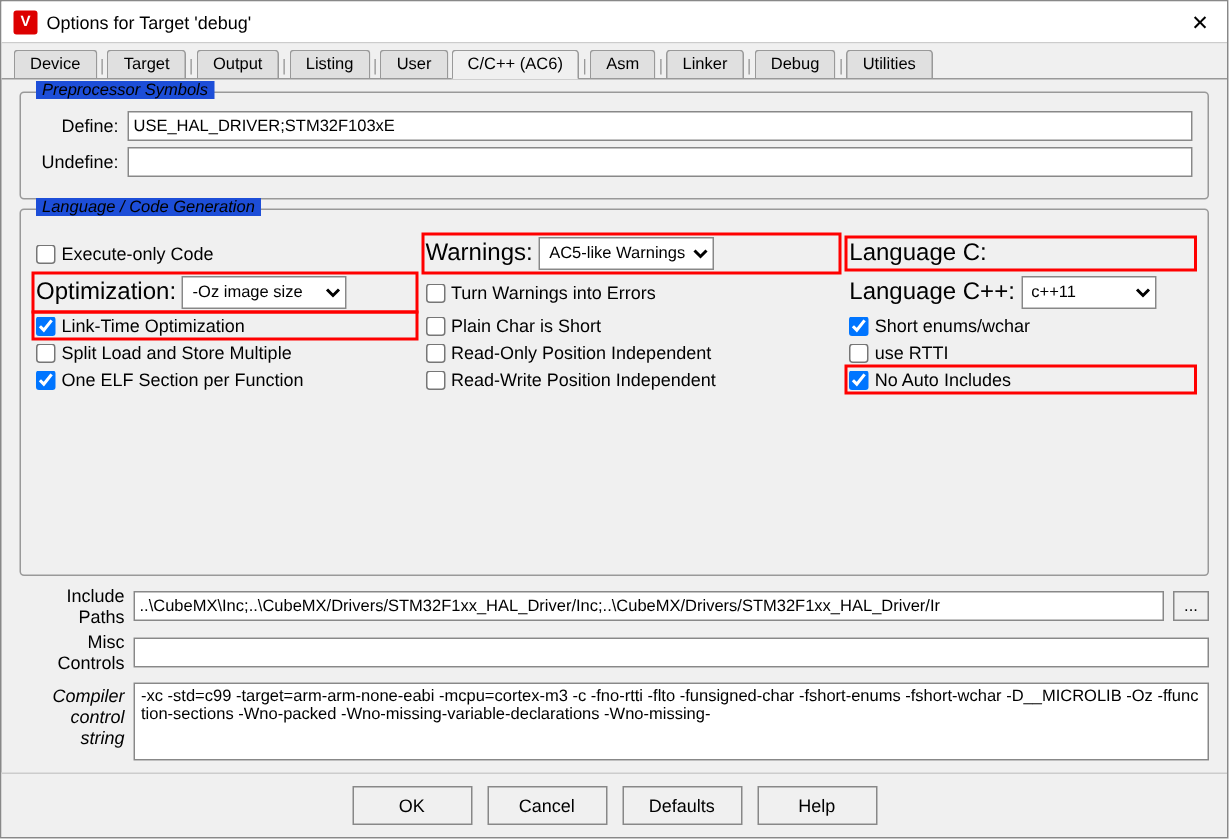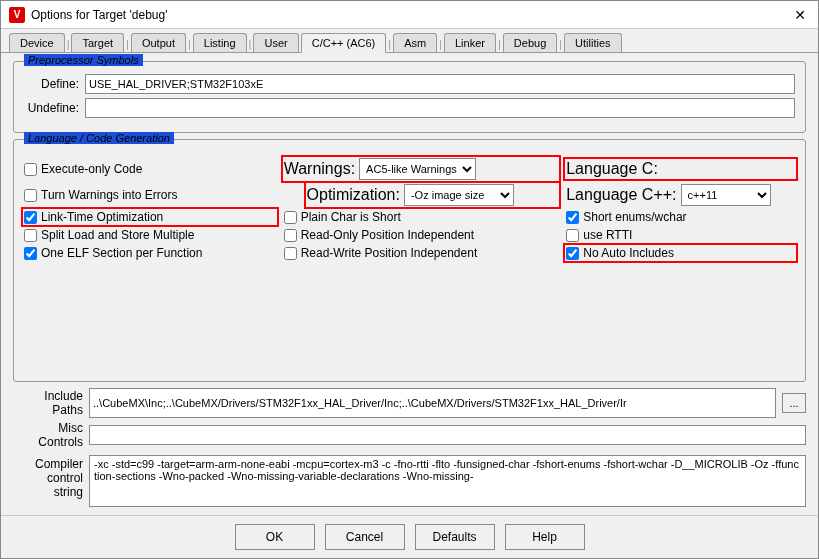--- a/index.html
+++ b/index.html
@@ -224,21 +224,21 @@
       gap: 6px;
     }
     .include-label {
       width: 70px;
       text-align: right;
       font-size: 12px;
       align-self: center;
     }
     .include-input {
       flex: 1;
-      height: 30px;
+      height: 20px;
       border: 1px solid #888;
       background: white;
       padding: 1px 3px;
       font-size: 11px;
     }
     .browse-btn {
       width: 24px;
       height: 20px;
       border: 1px solid #888;
       background: #f0f0f0;
@@ -259,20 +259,21 @@
     .compiler-section {
       display: flex;
       align-items: flex-start;
       gap: 6px;
     }
     .compiler-label {
       width: 70px;
       text-align: right;
       font-size: 12px;
       padding-top: 2px;
+      font-style: italic;
     }
     .compiler-text {
       flex: 1;
       height: 52px;
       border: 1px solid #888;
       background: white;
       padding: 2px 4px;
       font-size: 11px;
       overflow: hidden;
       word-break: break-all;
@@ -370,38 +371,38 @@
           </div>
         </div>
         <div style="flex:1;border-radius:10px;">
           <div class="dropdown-group red-border">
             <span class="dropdown-label">Language C:</span>
           </div>
         </div>
       </div>
 
       <div class="lang-row2 row-3col">
-        <div style="flex:1.2;">
-          <label class="checkbox-item">
-            <input type="checkbox" style="">
-            <span>Turn Warnings into Errors</span>
-          </label>
-        </div>
         <div style="flex:1.1;">
           <div class="dropdown-group red-border">
             <span class="dropdown-label">Optimization:</span>
             <select style="width:110px;">
               <option>-Oz image size</option>
               <option>-O0</option>
               <option>-O1</option>
               <option>-O2</option>
               <option>-O3</option>
             </select>
           </div>
         </div>
+        <div style="flex:1.2;">
+          <label class="checkbox-item">
+            <input type="checkbox" style="">
+            <span>Turn Warnings into Errors</span>
+          </label>
+        </div>
         <div style="flex:1;">
           <div class="dropdown-group">
             <span class="dropdown-label">Language C++:</span>
             <select style="width:90px;">
               <option>c++11</option>
               <option>c++98</option>
               <option>c++14</option>
               <option>c++17</option>
             </select>
           </div>

